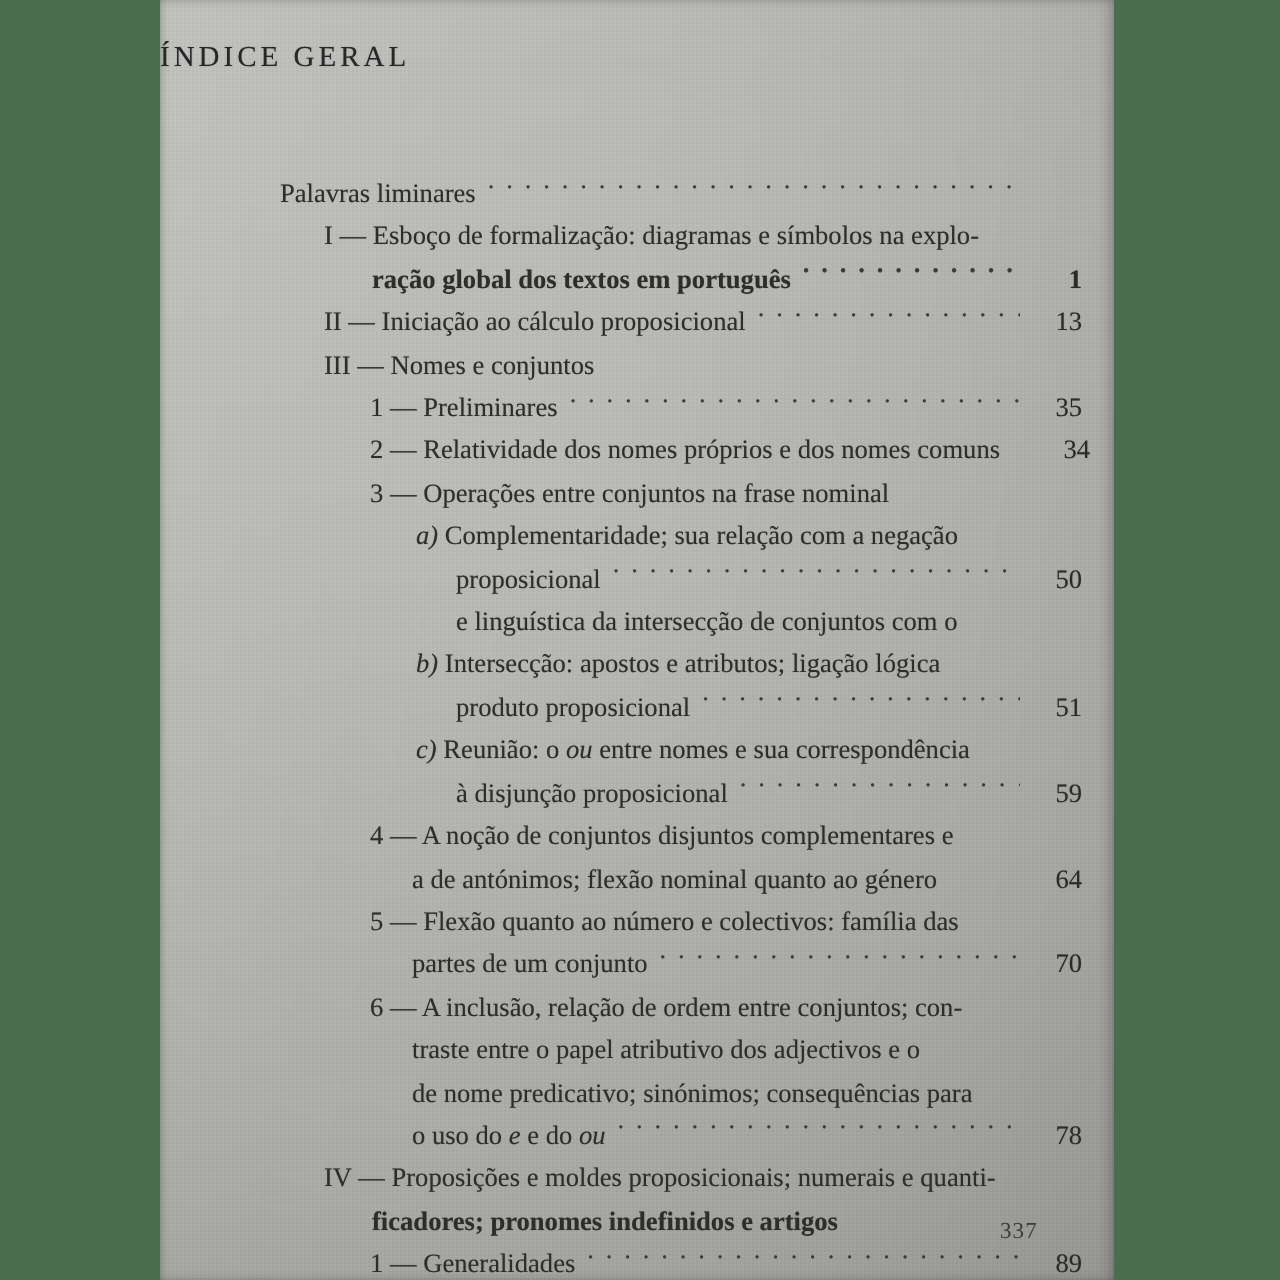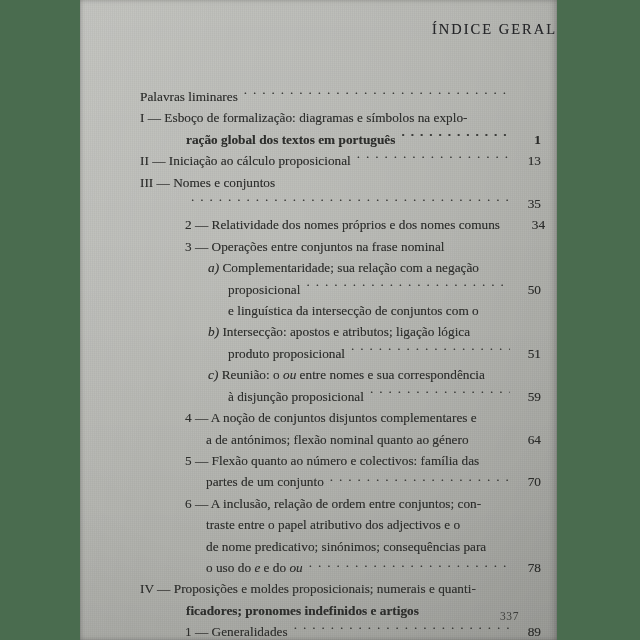--- a/index.html
+++ b/index.html
@@ -58,21 +58,21 @@
     position: absolute;
     inset: 0;
     color: #2d2e2c;
   }
 
   .page-title {
     position: absolute;
     top: 21px;
     left: 0;
     right: 0;
-    text-align: right;
+    text-align: left;
     font-size: 14.5px;
     letter-spacing: 2.0px;
     font-variant: small-caps;
     text-transform: uppercase;
     color: #26272a;
     text-shadow: 0 0 .6px rgba(0,0,0,.35);
   }
 
   .toc {
     position: absolute;
@@ -114,24 +114,24 @@
     width: 26px;
     text-align: right;
     font-size: 13.3px;
     color: #2b2c2a;
   }
   .entry.noleader .leader::before { content: ""; }
   .entry.nonum .pagenum { color: transparent; }
 
   
   .lvl0  { margin-left: 0px;  }
-  .lvl1  { }
+  .lvl1  { margin-left: 22px; }
   .lvl1b { margin-left: 46px; font-weight: bold; }
   .lvl2  { margin-left: 45px; }
-  .lvl2b { margin-left: 66px; align-items: center; }
+  .lvl2b { margin-left: 66px; }
   .lvl3  { margin-left: 68px; font-family: Liberation Serif, serif; }
   .lvl3b { margin-left: 88px; justify-content: center; }
 
   .it { font-style: italic; }
 
   .folio {
     position: absolute;
     right: 38px;
     bottom: 18px;
     font-size: 11.5px;
@@ -171,20 +171,21 @@
             <span class="label">II — Iniciação ao cálculo proposicional</span>
             <span class="leader"></span>
             <span class="pagenum">13</span>
           </div>
           <div class="entry lvl1 noleader nonum">
             <span class="label">III — Nomes e conjuntos</span>
             <span class="leader"></span>
             <span class="pagenum"></span>
           </div>
           <div class="entry lvl2">
+            <span class="label">1 — Preliminares</span>
             <span class="leader"></span>
             <span class="pagenum">35</span>
           </div>
           <div class="entry lvl2 noleader">
             <span class="label">2 — Relatividade dos nomes próprios e dos nomes comuns</span>
             <span class="leader"></span>
             <span class="pagenum">34</span>
           </div>
           <div class="entry lvl2 noleader nonum">
             <span class="label">3 — Operações entre conjuntos na frase nominal</span>

